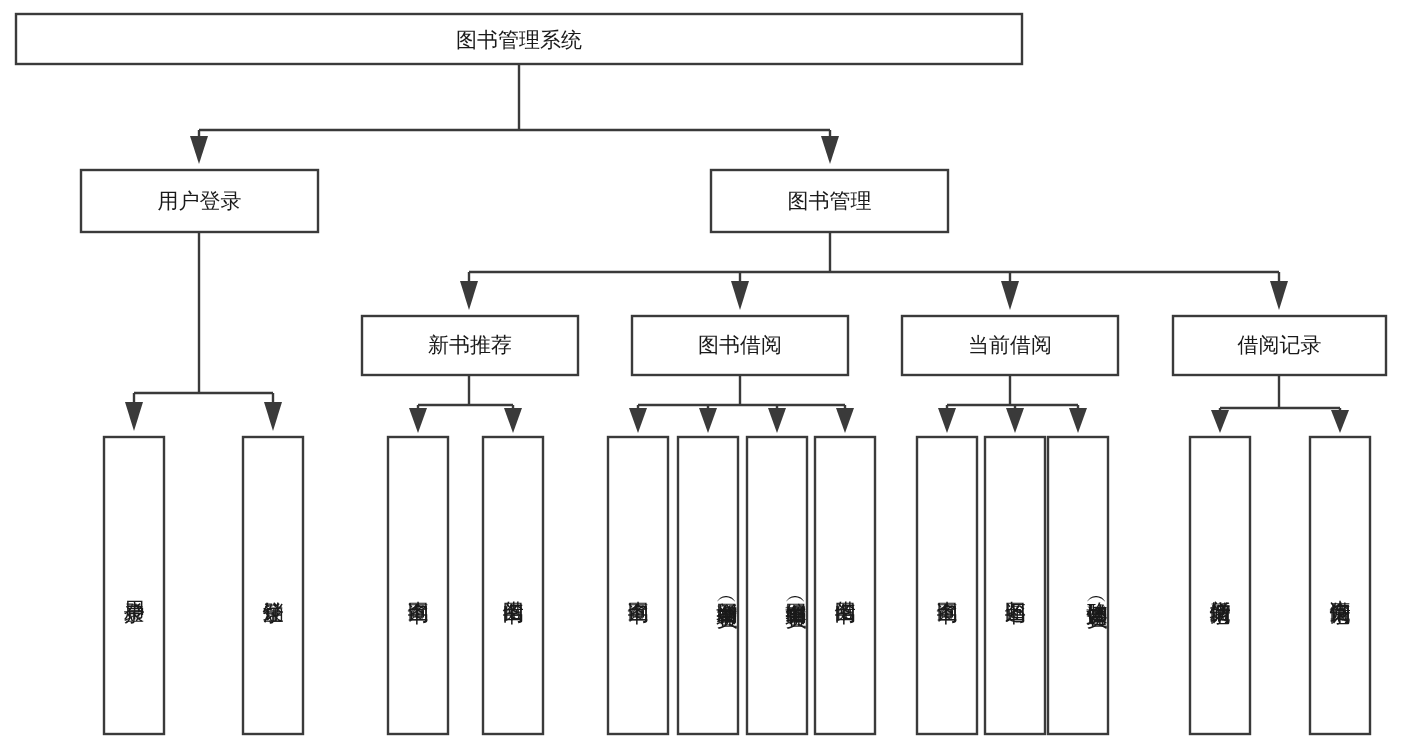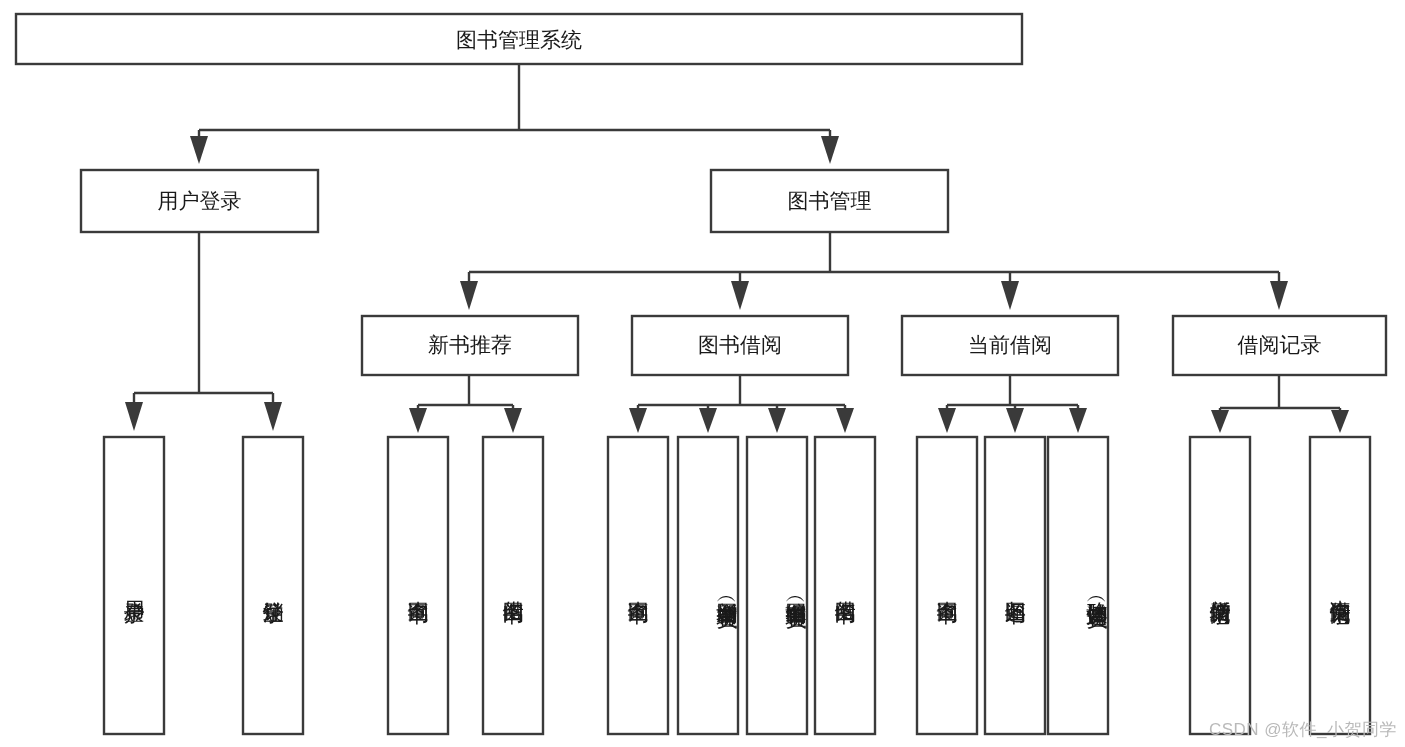--- a/index.html
+++ b/index.html
@@ -202,15 +202,14 @@
   <div class="node-label-v center-v" style="left:608px; top:437px; width:60px; height:297px;">查询图书</div>
   <div class="node-label-v" style="left:678px; top:444px; width:60px; height:290px;">新增图书（管理员）</div>
   <div class="node-label-v" style="left:747px; top:444px; width:60px; height:290px;">编辑图书（管理员）</div>
   <div class="node-label-v center-v" style="left:815px; top:437px; width:60px; height:297px;">借阅图书</div>
   <div class="node-label-v center-v" style="left:917px; top:437px; width:60px; height:297px;">查询图书</div>
   <div class="node-label-v center-v" style="left:985px; top:437px; width:60px; height:297px;">归还图书</div>
   <div class="node-label-v" style="left:1048px; top:444px; width:60px; height:290px;">确认归还（管理员）</div>
   <div class="node-label-v center-v" style="left:1190px; top:437px; width:60px; height:297px;">新增借阅记录</div>
   <div class="node-label-v center-v" style="left:1310px; top:437px; width:60px; height:297px;">查询借阅记录</div>
 
-  <div id="watermark">CSDN @软件_小贺同学</div>
 
 </div>
 
 </body></html>

